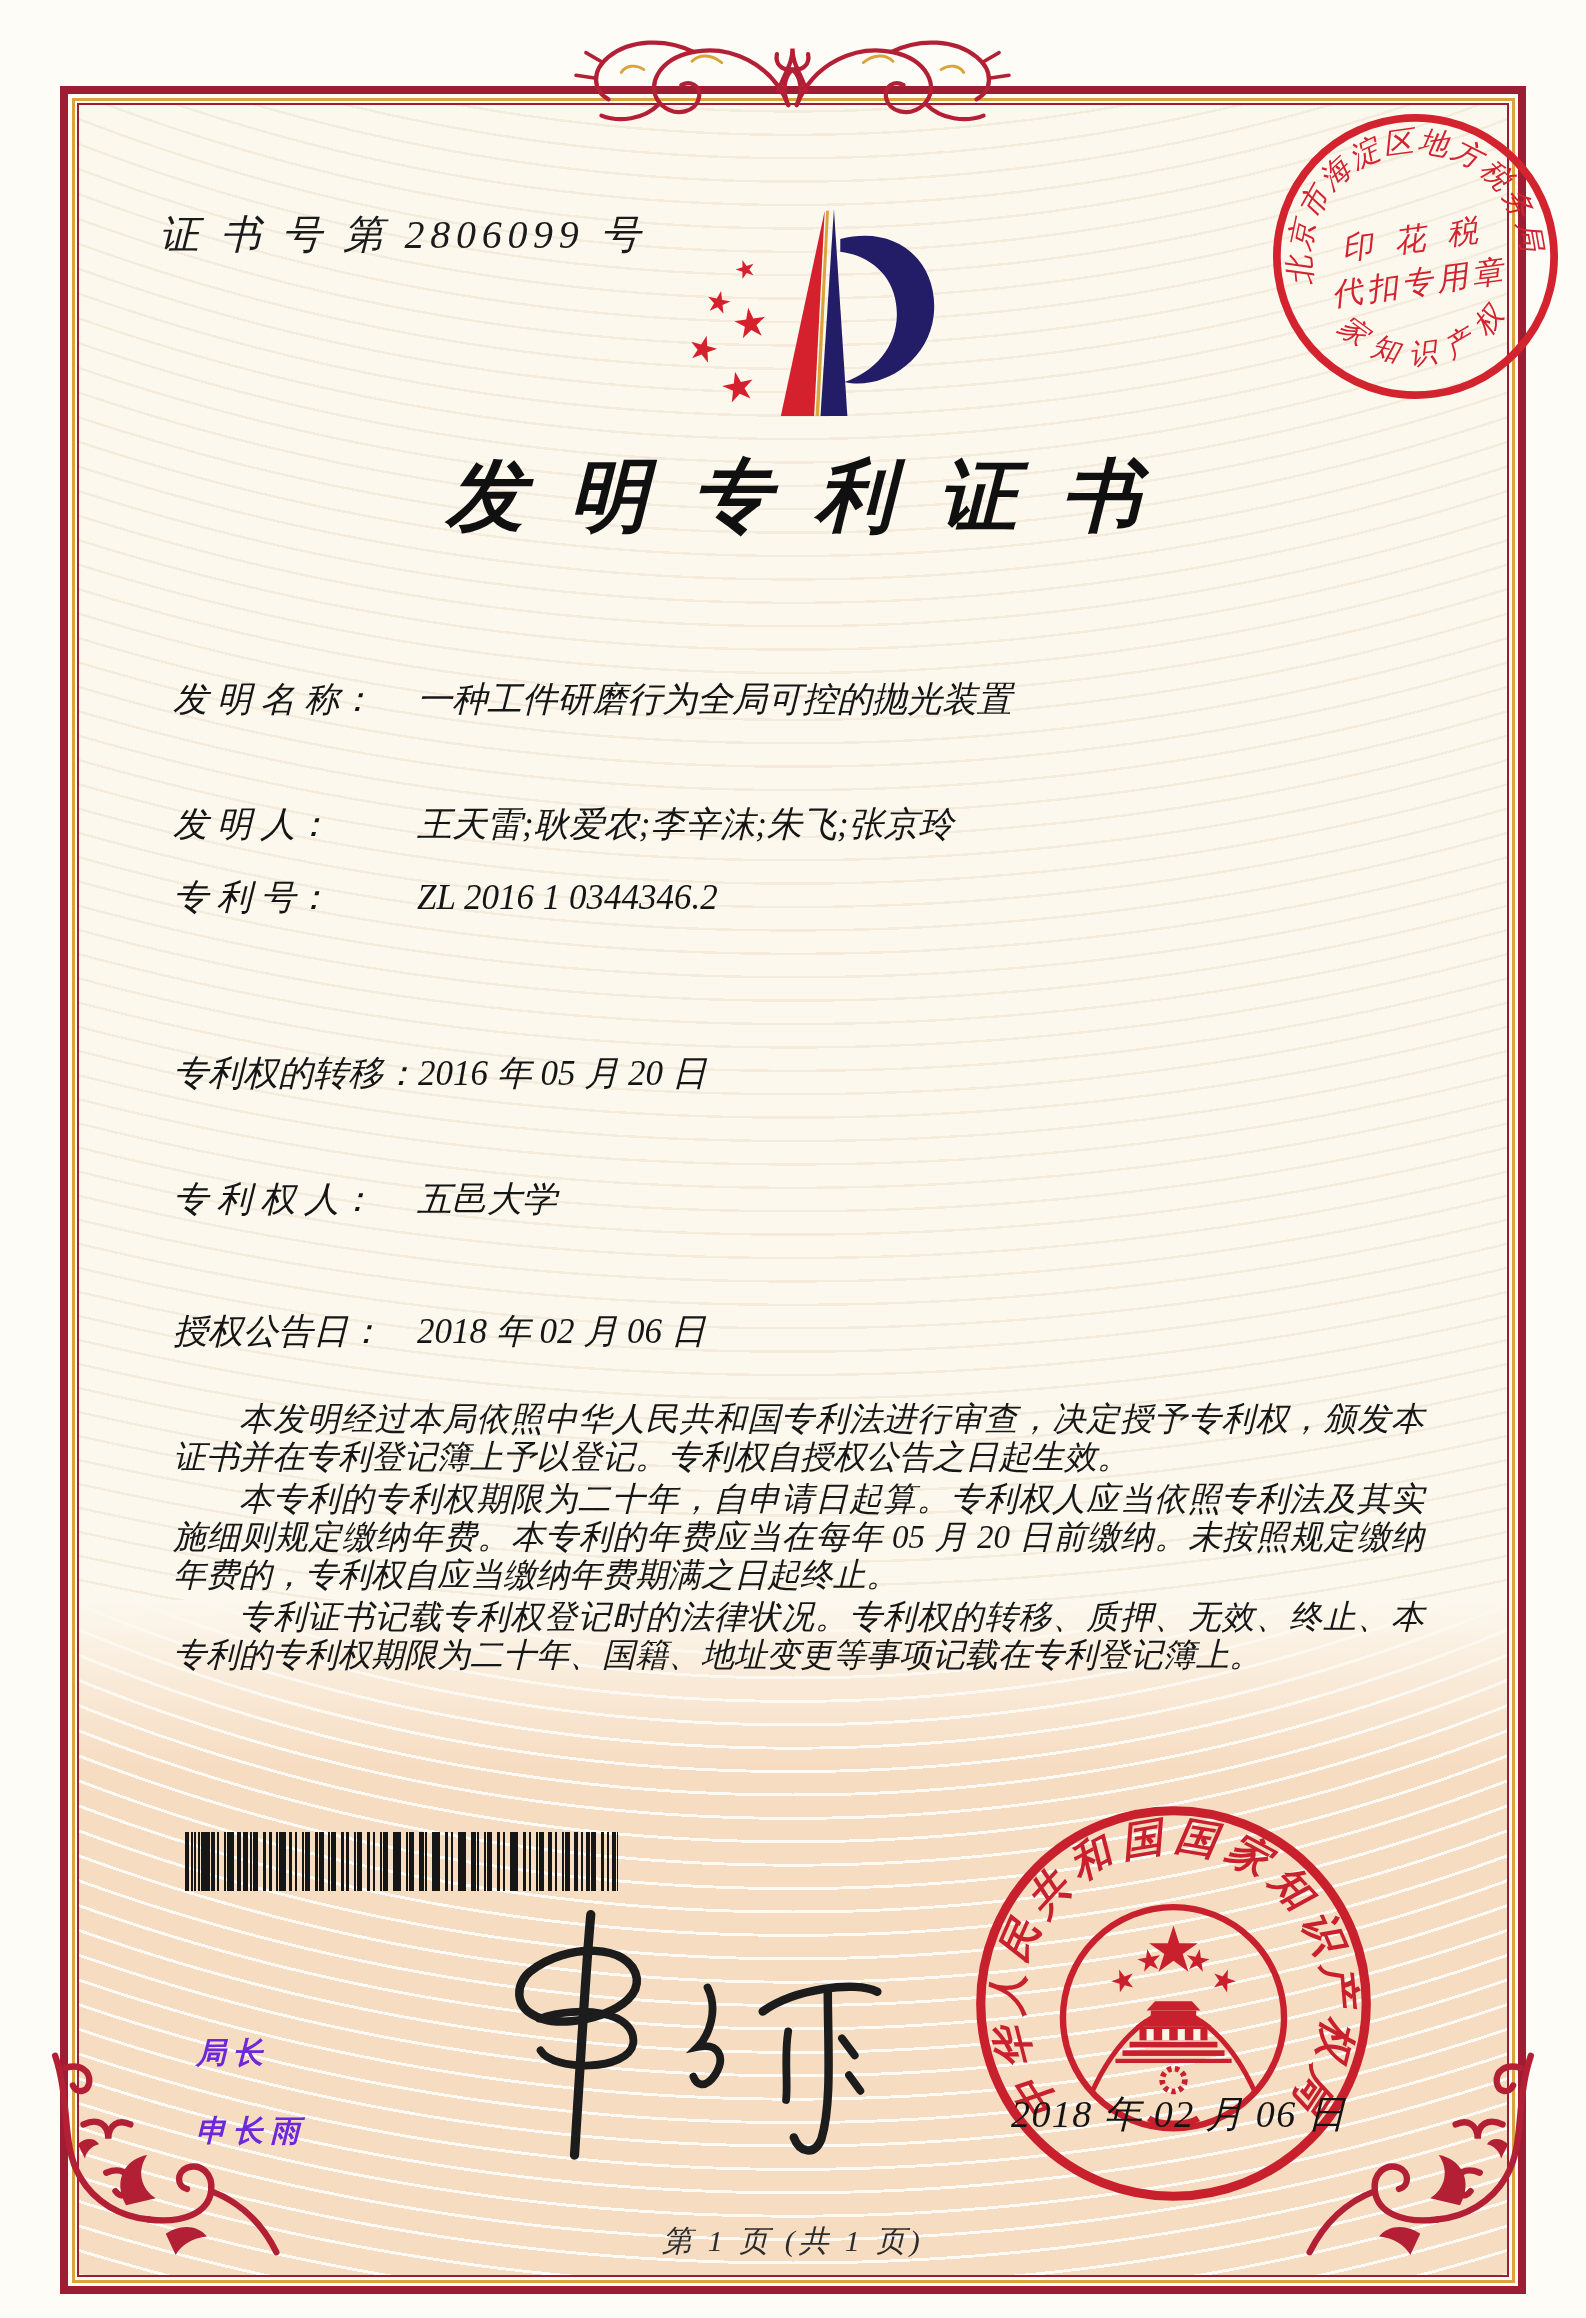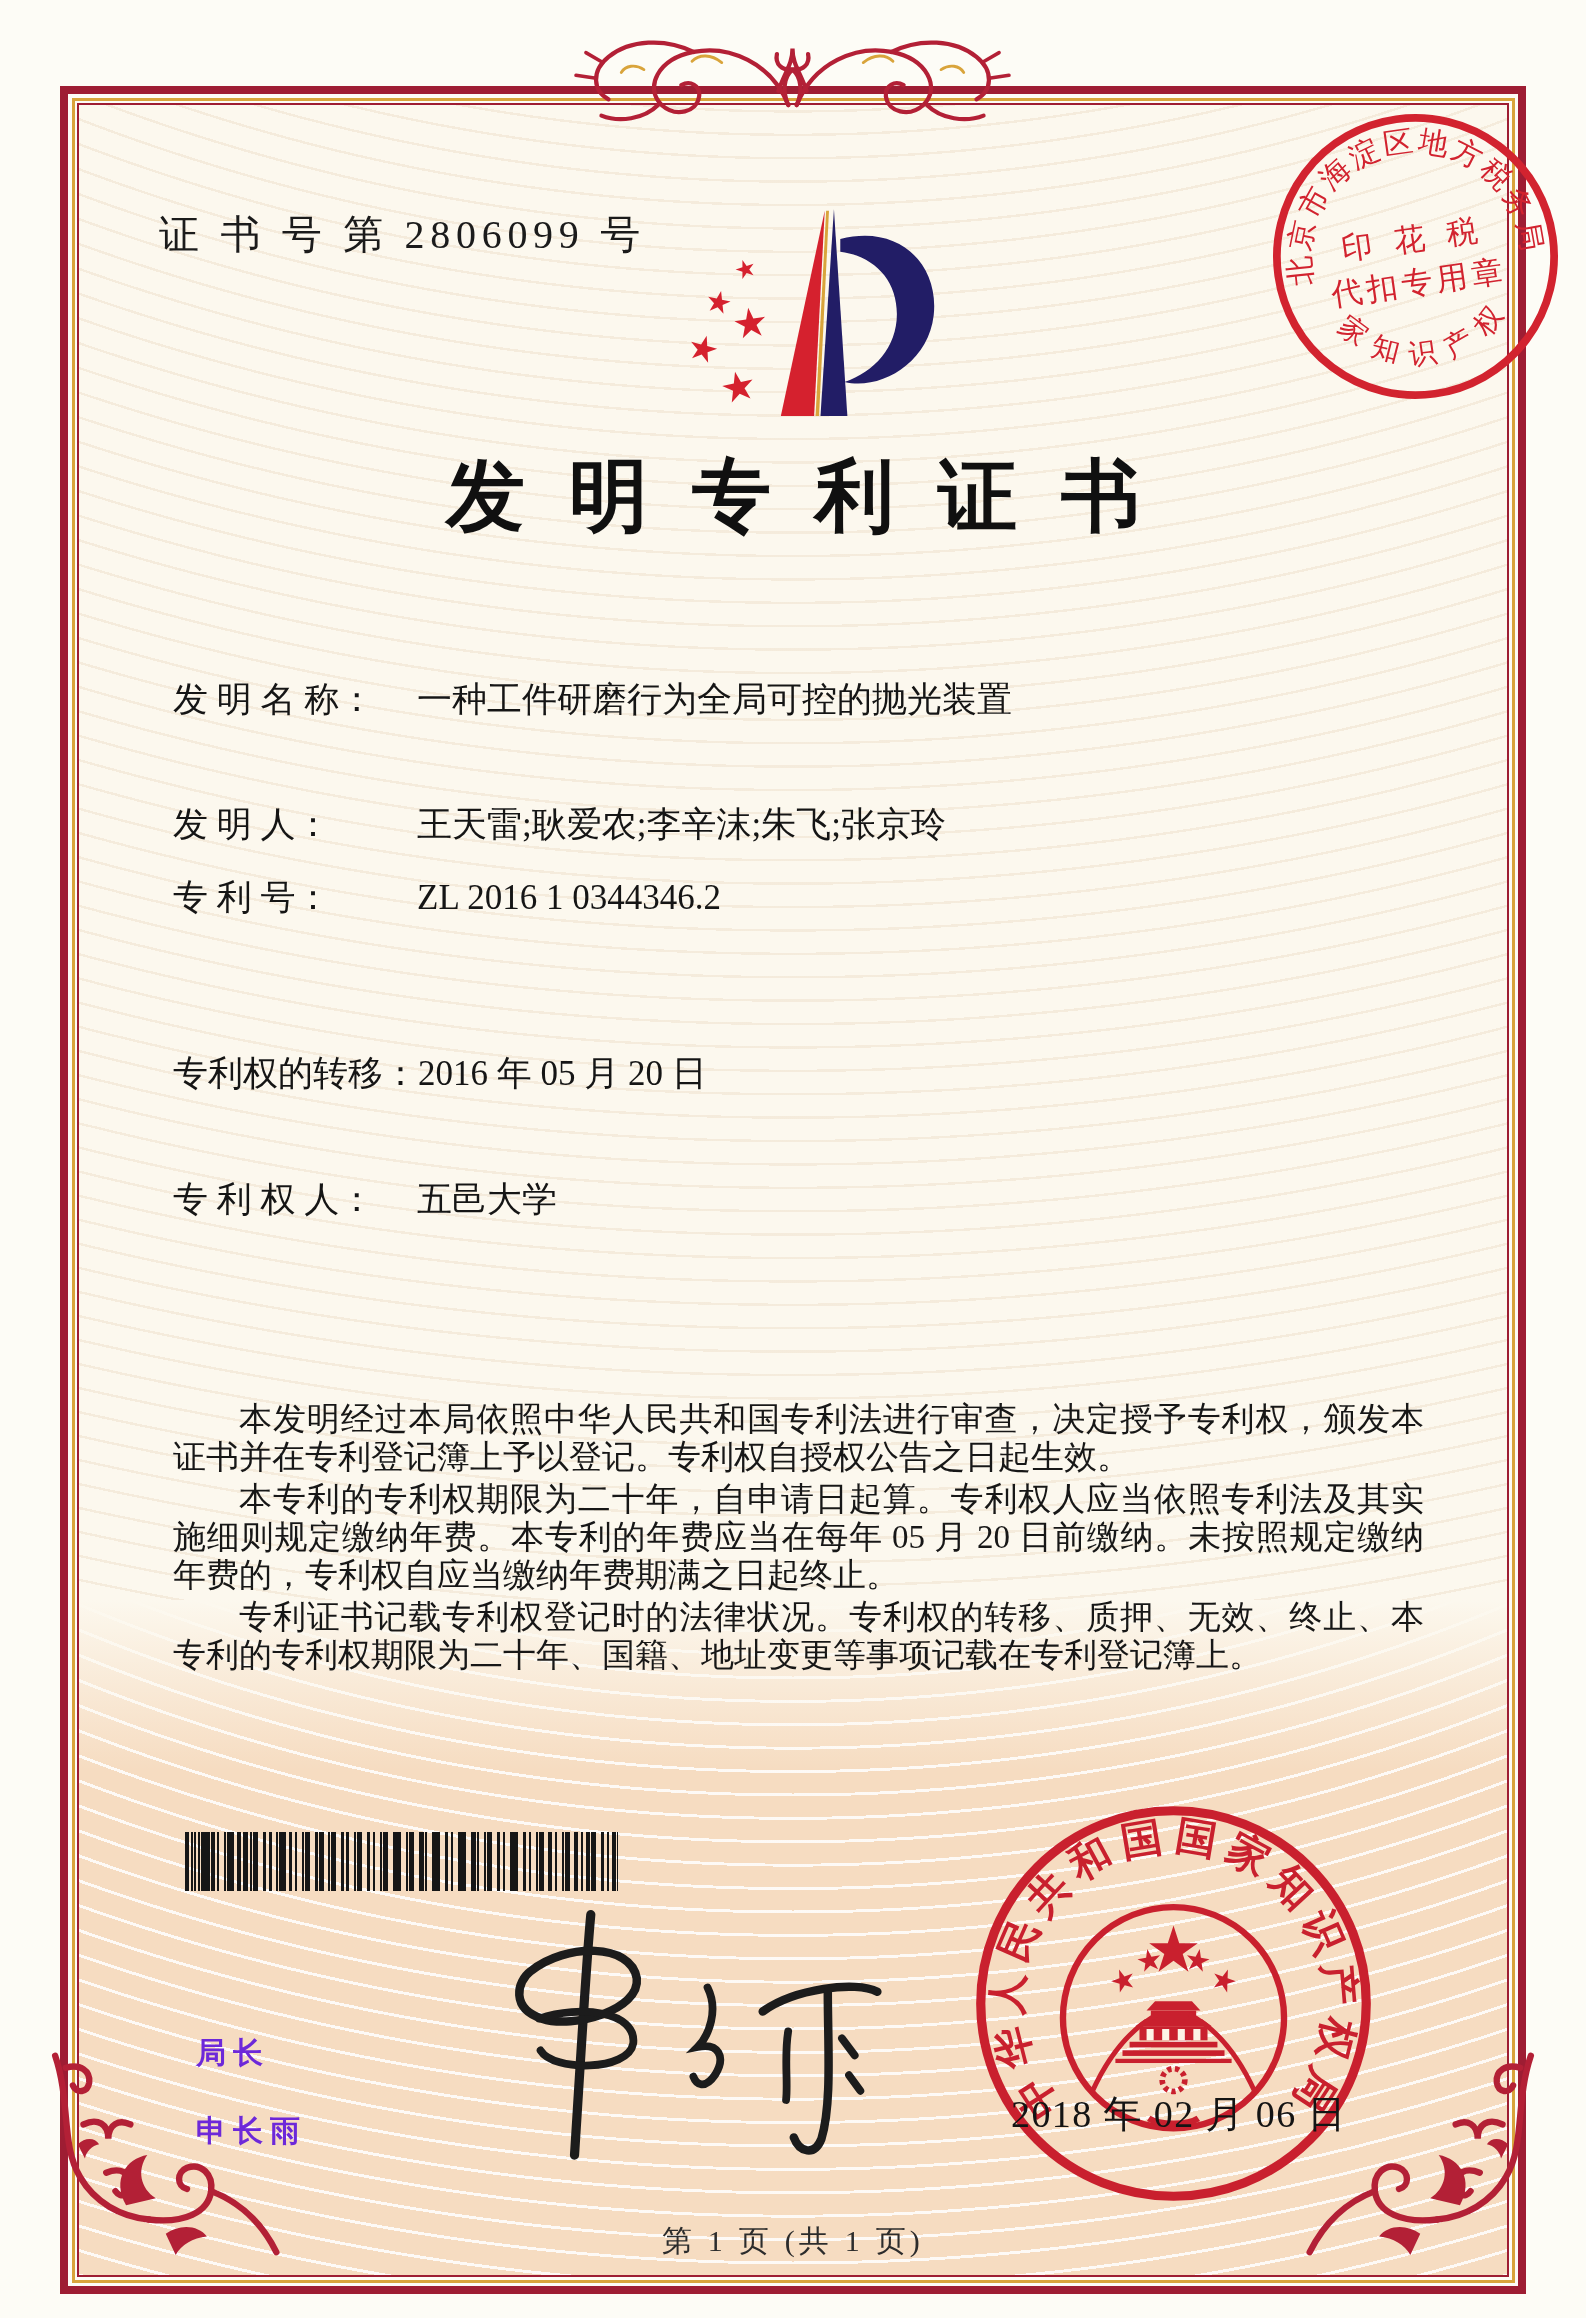--- a/index.html
+++ b/index.html
@@ -34,21 +34,21 @@
     border:8.5px solid #9e1d33;box-sizing:border-box;z-index:2;
   }
   .frame-gold{position:absolute;inset:3.5px;border:3.5px solid #d9a43b;}
   .frame-inner{position:absolute;inset:2.1px;border:2.8px solid #9e1d33;}
   
   .ornament{position:absolute;z-index:3;}
   .dragons{left:559px;top:20px;}
   .corner-bl{left:41px;top:2038px;}
   .corner-br{left:1304px;top:2038px;transform:scaleX(-1);}
   
-  .content{position:absolute;inset:0;z-index:4;}
+  .content{position:absolute;inset:0;z-index:4;font-style:italic;}
   .cert-no{position:absolute;left:159px;top:207px;font-size:40px;letter-spacing:5.7px;color:#1b1b1b;}
   .logo{position:absolute;left:662px;top:202px;}
   .tax-stamp{position:absolute;left:1267px;top:108px;}
   .doc-title{
     position:absolute;left:0;top:444px;width:100%;text-align:center;
     font-size:79px;font-weight:bold;letter-spacing:44px;text-indent:44px;color:#101010;
     font-family:"Liberation Serif","DejaVu Serif",serif;
   }
   .field{position:absolute;left:173px;font-size:35px;white-space:nowrap;color:#151515;}
   .flabel{display:inline-block;min-width:244px;}
@@ -189,20 +189,23 @@
       <span class="flabel">发  明   人：</span><span class="fvalue">王天雷;耿爱农;李辛沫;朱飞;张京玲</span>
     </div>
     <div class="field" style="top:874px">
       <span class="flabel">专   利   号：</span><span class="fvalue">ZL 2016 1 0344346.2</span>
     </div>
     <div class="field" style="top:1050px">
       <span class="flabel">专利权的转移：</span><span class="fvalue">2016 年 05 月 20 日</span>
     </div>
     <div class="field" style="top:1176px">
       <span class="flabel">专 利 权 人：</span><span class="fvalue">五邑大学</span>
+    </div>
+    <div class="field" style="top:1308px">
+      <span class="flabel">授权公告日：</span><span class="fvalue">2018 年 02 月 06 日</span>
     </div>
 
     <div class="body-block">
       <p>本发明经过本局依照中华人民共和国专利法进行审查，决定授予专利权，颁发本证书并在专利登记簿上予以登记。专利权自授权公告之日起生效。</p>
       <p>本专利的专利权期限为二十年，自申请日起算。专利权人应当依照专利法及其实施细则规定缴纳年费。本专利的年费应当在每年 05 月 20 日前缴纳。未按照规定缴纳年费的，专利权自应当缴纳年费期满之日起终止。</p>
       <p>专利证书记载专利权登记时的法律状况。专利权的转移、质押、无效、终止、本专利的专利权期限为二十年、国籍、地址变更等事项记载在专利登记簿上。</p>
     </div>
 
     <div class="barcode"></div>
 

